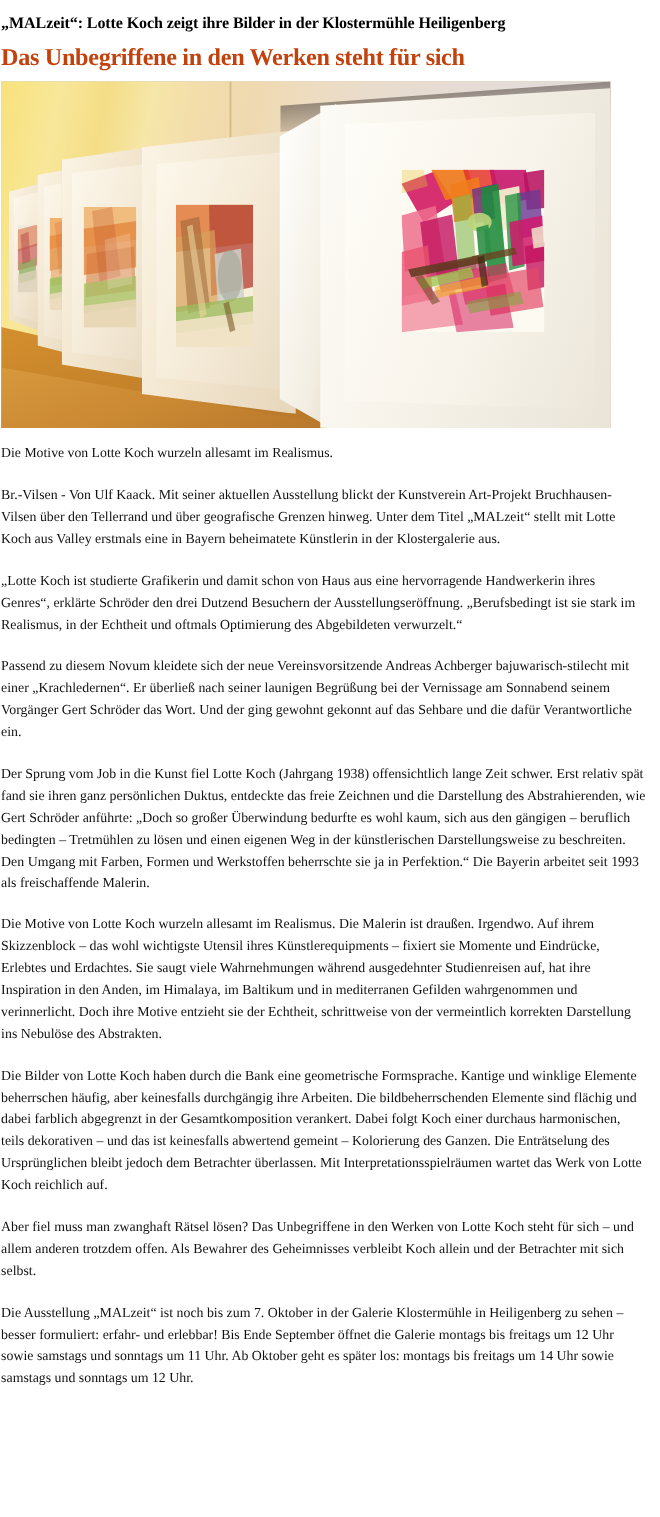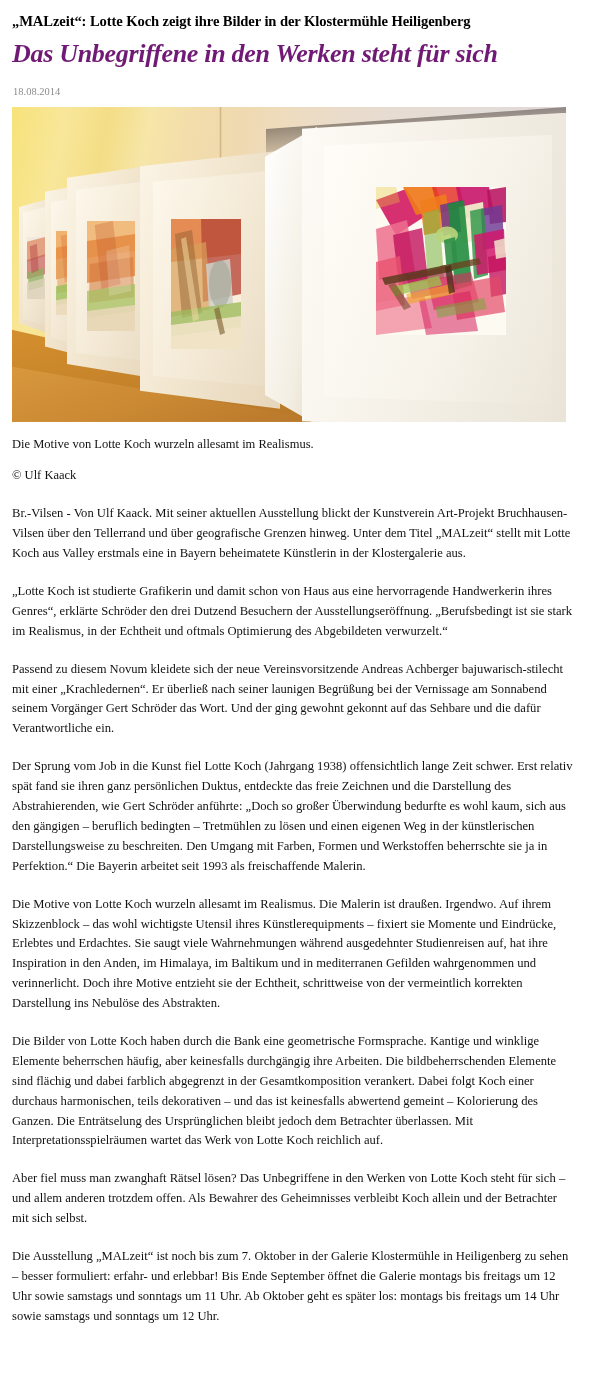--- a/index.html
+++ b/index.html
@@ -11,38 +11,37 @@
   body {
     width: 600px;
     min-height: 1379px;
     font-family: "Liberation Serif", "DejaVu Serif", serif;
     color: #1a1a1a;
     -webkit-font-smoothing: antialiased;
   }
   .page {
     width: 600px;
     box-sizing: border-box;
-    padding: 0 12px;
+    padding: 0 1px;
   }
   .kicker {
     font-size: 14.6px;
     font-weight: bold;
     line-height: 1.25;
     margin: 12px 0 0 0;
     letter-spacing: -0.1px;
     color: #000;
   }
   .headline {
-    font-size: 26px;
+    font-size: 22px;
     font-weight: bold;
     line-height: 1.14;
     margin: 9px 0 0 0;
     letter-spacing: -0.3px;
-    color: #701a75;
-    font-style: italic;
+    color: #c2410c;
   }
   .dateline {
     font-size: 10.5px;
     color: #8c8c8c;
     margin: 17px 0 0 1px;
     font-family: "Liberation Serif", "DejaVu Serif", serif;
   }
 
   
   .photo-wrap {
@@ -190,21 +189,20 @@
 </style>
 </head>
 <body>
 
 <div class="page">
 
   <div class="kicker">„MALzeit“: Lotte Koch zeigt ihre Bilder in der Klostermühle Heiligenberg</div>
 
   <h1 class="headline">Das Unbegriffene in den Werken steht für sich</h1>
 
-  <div class="dateline">18.08.2014</div>
 
   <div class="photo-wrap">
     <div class="photo">
       <div class="wall"></div>
       <div class="wall-seam"></div>
       <div class="top-shadow"></div>
       <div class="floor"></div>
       <div class="floor2"></div>
 
       <div class="frame f1">
@@ -321,21 +319,20 @@
 
             <path d="M236 108 L260 102 L260 140 L240 144 Z" fill="#f2efd0" opacity=".8"></path>
             <path d="M0 0 L40 0 L48 30 L0 44 Z" fill="#e8c53a" opacity=".35"></path>
           </svg>
         </div>
       </div>
     </div>
   </div>
 
   <div class="caption">Die Motive von Lotte Koch wurzeln allesamt im Realismus.</div>
-  <div class="credit">© Ulf Kaack</div>
 
   <div class="body">
     <p>Br.-Vilsen - Von Ulf Kaack. Mit seiner aktuellen Ausstellung blickt der Kunstverein Art-Projekt Bruchhausen-Vilsen über den Tellerrand und über geografische Grenzen hinweg. Unter dem Titel „MALzeit“ stellt mit Lotte Koch aus Valley erstmals eine in Bayern beheimatete Künstlerin in der Klostergalerie aus.</p>
     <p>„Lotte Koch ist studierte Grafikerin und damit schon von Haus aus eine hervorragende Handwerkerin ihres Genres“, erklärte Schröder den drei Dutzend Besuchern der Ausstellungseröffnung. „Berufsbedingt ist sie stark im Realismus, in der Echtheit und oftmals Optimierung des Abgebildeten verwurzelt.“</p>
     <p>Passend zu diesem Novum kleidete sich der neue Vereinsvorsitzende Andreas Achberger bajuwarisch-stilecht mit einer „Krachledernen“. Er überließ nach seiner launigen Begrüßung bei der Vernissage am Sonnabend seinem Vorgänger Gert Schröder das Wort. Und der ging gewohnt gekonnt auf das Sehbare und die dafür Verantwortliche ein.</p>
     <p>Der Sprung vom Job in die Kunst fiel Lotte Koch (Jahrgang 1938) offensichtlich lange Zeit schwer. Erst relativ spät fand sie ihren ganz persönlichen Duktus, entdeckte das freie Zeichnen und die Darstellung des Abstrahierenden, wie Gert Schröder anführte: „Doch so großer Überwindung bedurfte es wohl kaum, sich aus den gängigen – beruflich bedingten – Tretmühlen zu lösen und einen eigenen Weg in der künstlerischen Darstellungsweise zu beschreiten. Den Umgang mit Farben, Formen und Werkstoffen beherrschte sie ja in Perfektion.“ Die Bayerin arbeitet seit 1993 als freischaffende Malerin.</p>
     <p>Die Motive von Lotte Koch wurzeln allesamt im Realismus. Die Malerin ist draußen. Irgendwo. Auf ihrem Skizzenblock – das wohl wichtigste Utensil ihres Künstlerequipments – fixiert sie Momente und Eindrücke, Erlebtes und Erdachtes. Sie saugt viele Wahrnehmungen während ausgedehnter Studienreisen auf, hat ihre Inspiration in den Anden, im Himalaya, im Baltikum und in mediterranen Gefilden wahrgenommen und verinnerlicht. Doch ihre Motive entzieht sie der Echtheit, schrittweise von der vermeintlich korrekten Darstellung ins Nebulöse des Abstrakten.</p>
     <p>Die Bilder von Lotte Koch haben durch die Bank eine geometrische Formsprache. Kantige und winklige Elemente beherrschen häufig, aber keinesfalls durchgängig ihre Arbeiten. Die bildbeherrschenden Elemente sind flächig und dabei farblich abgegrenzt in der Gesamtkomposition verankert. Dabei folgt Koch einer durchaus harmonischen, teils dekorativen – und das ist keinesfalls abwertend gemeint – Kolorierung des Ganzen. Die Enträtselung des Ursprünglichen bleibt jedoch dem Betrachter überlassen. Mit Interpretationsspielräumen wartet das Werk von Lotte Koch reichlich auf.</p>
     <p>Aber fiel muss man zwanghaft Rätsel lösen? Das Unbegriffene in den Werken von Lotte Koch steht für sich – und allem anderen trotzdem offen. Als Bewahrer des Geheimnisses verbleibt Koch allein und der Betrachter mit sich selbst.</p>
     <p>Die Ausstellung „MALzeit“ ist noch bis zum 7. Oktober in der Galerie Klostermühle in Heiligenberg zu sehen – besser formuliert: erfahr- und erlebbar! Bis Ende September öffnet die Galerie montags bis freitags um 12 Uhr sowie samstags und sonntags um 11 Uhr. Ab Oktober geht es später los: montags bis freitags um 14 Uhr sowie samstags und sonntags um 12 Uhr.</p>

